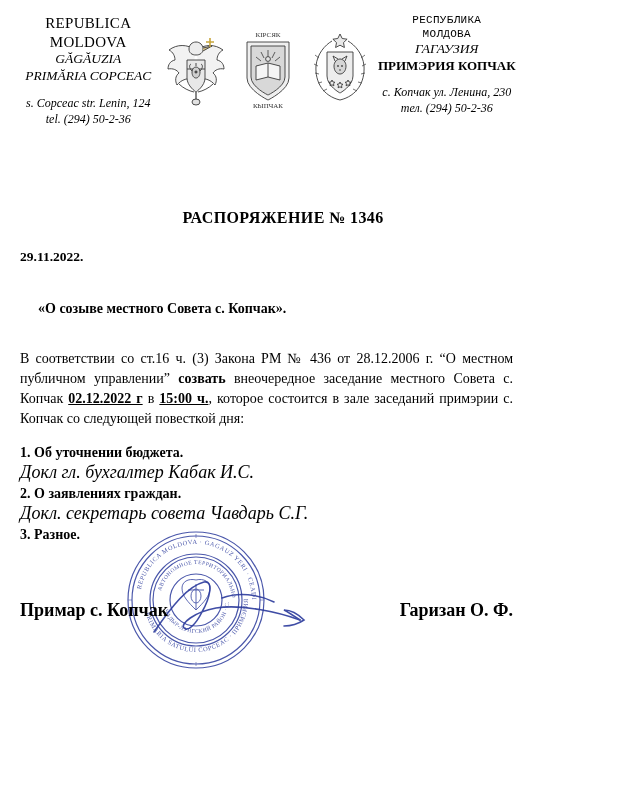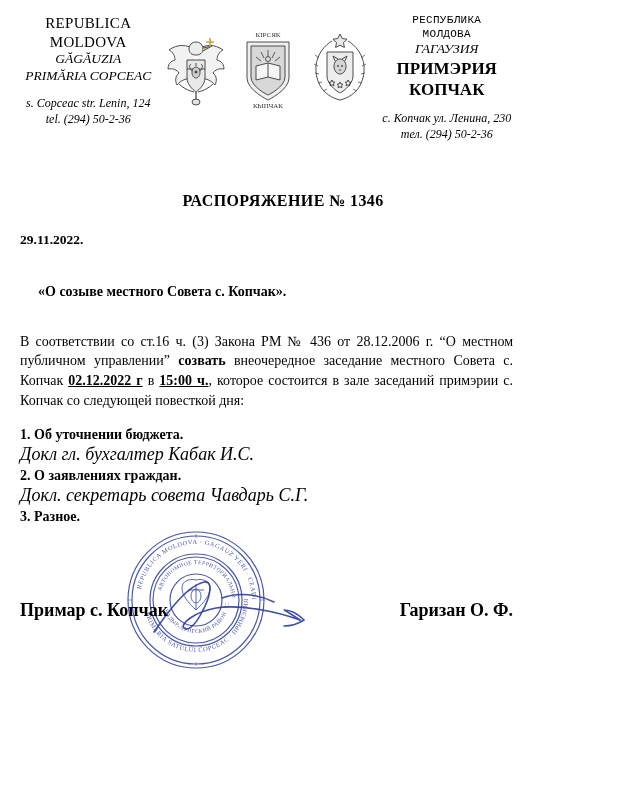--- a/index.html
+++ b/index.html
@@ -73,21 +73,21 @@
     font-size: 11px;
     letter-spacing: 0.3px;
     font-family: Liberation Mono, monospace;
   }
   .hl-right-3 {
     font-style: italic;
     font-size: 13.5px;
   }
   .hl-right-4 {
     font-weight: bold;
-    font-size: 17px;
+    font-size: 13px;
     text-align: center;
   }
 
   
   .emblems {
     display: flex;
     flex-direction: row;
     align-items: flex-start;
     gap: 6px;
     margin-top: 14px;
@@ -97,21 +97,21 @@
     height: 84px;
     position: relative;
   }
   .emblem svg { display: block; }
 
   
   .doc-title {
     text-align: center;
     font-weight: bold;
     font-size: 16px;
-    margin-top: 49px;
+    margin-top: 82px;
     letter-spacing: 0.4px;
     padding-left: 31px;
   }
 
   .doc-date {
     margin-top: 22px;
     margin-left: 20px;
     font-weight: bold;
     font-size: 13.5px;
   }

